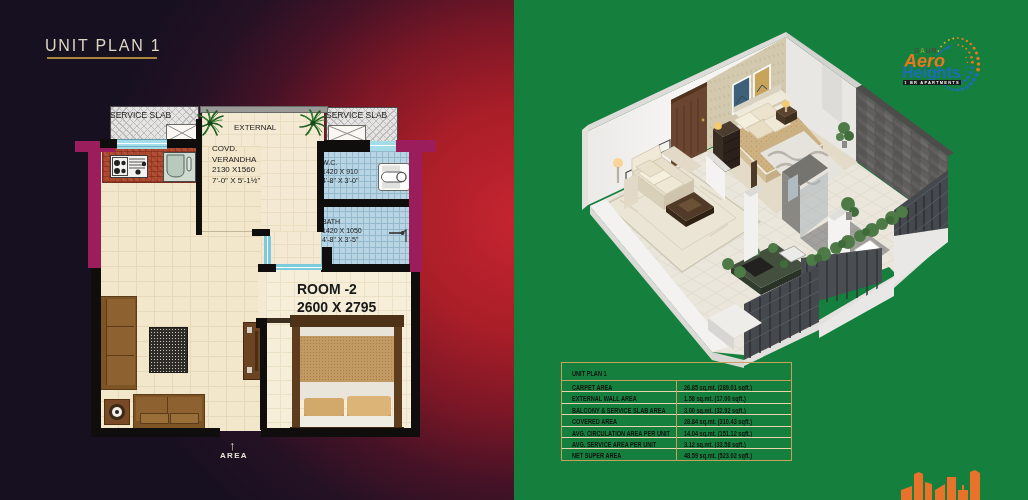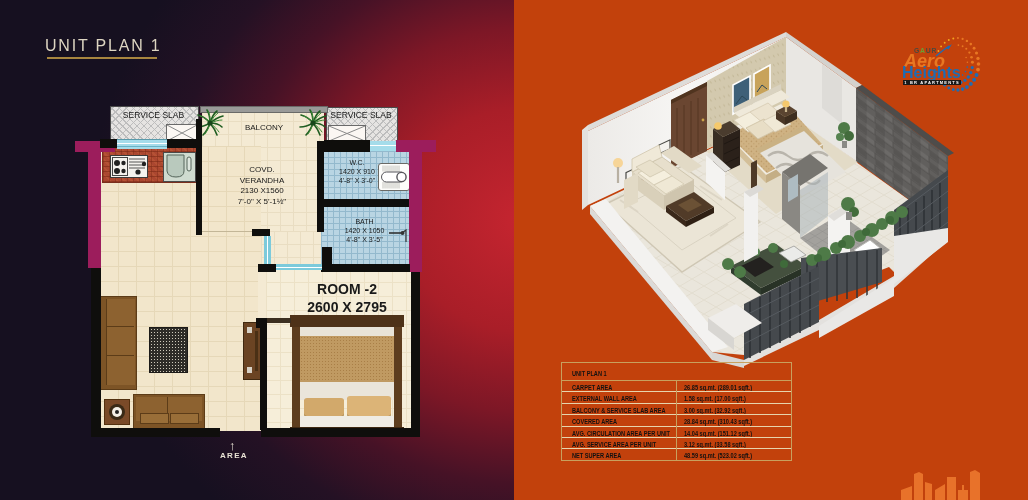--- a/index.html
+++ b/index.html
@@ -1,18 +1,18 @@
 <!DOCTYPE html>
 <html><head>
 <meta charset="utf-8">
 <style>
   html,body{margin:0;padding:0}
-  #page{position:relative;width:1028px;height:500px;overflow:hidden;background:#c2410c;font-family:"Liberation Sans",sans-serif}
+  #page{position:relative;width:1028px;height:500px;overflow:hidden;background:#15803d;font-family:"Liberation Sans",sans-serif}
   .abs{position:absolute}
-  .lbl{position:absolute;color:#191919;font-weight:bold;text-align:center;line-height:1.32;transform-origin:0 0}
+  .lbl{position:absolute;color:#191919;font-weight:bold;line-height:1.32;transform-origin:0 0}
 </style>
 </head>
 <body>
 <div id="page">
 
 <div class="abs" style="left:0;top:0;width:514px;height:500px;background:
  radial-gradient(ellipse 435px 400px at 525px 220px, #c62530 0%, #a91e28 28%, #7d1726 48%, #461226 66%, #241124 82%, #161020 100%);"></div>
 
 <div class="abs" style="left:45px;top:37px;color:#ded6c2;font-size:16px;letter-spacing:1.8px;">UNIT PLAN 1</div>
 
@@ -39,21 +39,21 @@
 <div class="abs" style="left:326px;top:107px;width:70px;height:34px;background:#e6e4e2;border:1px solid #4a4a4a;background-image:repeating-linear-gradient(45deg,transparent 0 4px,#bdbdbd 4px 5px),repeating-linear-gradient(-45deg,transparent 0 4px,#bdbdbd 4px 5px);"></div>
 
 <div class="lbl" style="left:326px;top:110px;width:70px;font-size:8.5px;font-weight:normal;letter-spacing:0;">SERVICE SLAB</div>
 
 <div class="abs" style="left:328px;top:125px;width:36px;height:15px;background:#fbf7f3;border:1px solid #6a6a6a;"><svg width="36" height="15">
         <path d="M0 0 L36 15 M36 0 L0 15" stroke="#8a8a8a" stroke-width="1"></path>
       </svg></div>
 
 <div class="abs" style="left:200px;top:106px;width:126px;height:5px;background:#9a9a98;border:1px solid #6a6a68;"></div>
 
-<div class="lbl" style="left:234px;top:123px;width:60px;font-size:8px;font-weight:normal;">BALCONY</div>
+<div class="lbl" style="left:234px;top:123px;width:60px;font-size:8px;font-weight:normal;">EXTERNAL</div>
 
 <svg class="abs" style="left:195px;top:108px;" width="30" height="30" viewBox="0 0 30 30">
 <g stroke="#1e5c20" stroke-width="1.6" fill="none" stroke-linecap="round">
 <path d="M15 15 C11 10 7 8 3 7"></path>
         <path d="M15 15 C15 9 14 5 12 2"></path>
         <path d="M15 15 C17 9 19 5 22 3"></path>
 <path d="M15 15 C20 11 24 9 28 8"></path>
         <path d="M15 15 C21 15 25 17 27 19"></path>
         <path d="M15 15 C19 20 21 24 22 27"></path>
 <path d="M15 15 C13 21 11 24 8 27"></path>
@@ -87,21 +87,21 @@
         <path d="M15 15 C18 10 20 7 23 5"></path>
 <path d="M15 15 C20 13 24 12 27 12"></path>
         <path d="M15 15 C19 18 22 21 24 24"></path>
         <path d="M15 15 C14 20 12 23 10 26"></path>
 </g>
 <circle cx="15" cy="15" r="2.6" fill="#17471a"></circle>
 </svg>
 
 <div class="abs" style="left:202px;top:231px;width:50px;height:1px;background:#c3b697;"></div>
 
-<div class="lbl" style="left:212px;top:165px;width:100px;font-size:8px;font-weight:normal;">COVD.<br>VERANDHA<br>2130 X1560<br>7'-0" X 5'-1½"</div>
+<div class="lbl" style="left:212px;top:144px;width:100px;font-size:8px;font-weight:normal;">COVD.<br>VERANDHA<br>2130 X1560<br>7'-0" X 5'-1½"</div>
 
 <div class="abs" style="left:322px;top:145px;width:88px;height:56px;background:#b9d5e3;background-image:linear-gradient(#93b9cd 1px,transparent 1px),linear-gradient(90deg,#93b9cd 1px,transparent 1px);background-size:6px 6px;"></div>
 
 <div class="lbl" style="left:322px;top:158px;width:70px;font-size:7px;font-weight:normal;">W.C.<br>1420 X 910<br>4'-8" X 3'-0"</div>
 
 <div class="abs" style="left:378px;top:163px;width:30px;height:26px;background:#fdfdfb;border:1px solid #6a6a66;border-radius:3px;"><svg width="30" height="26" viewBox="0 0 30 26">
 <path d="M4 1.5 v6 M6 1.5 v6 M8 1.5 v6 M10 1.5 v6 M12 1.5 v6 M14 1.5 v6 M16 1.5 v6 M18 1.5 v6 M20 1.5 v6" stroke="#b5b5b0" stroke-width="0.8"></path>
 <path d="M4 18 v6.5 M6 18 v6.5 M8 18 v6.5 M10 18 v6.5 M12 18 v6.5 M14 18 v6.5 M16 18 v6.5 M18 18 v6.5 M20 18 v6.5" stroke="#b5b5b0" stroke-width="0.8"></path>
 <rect x="2.5" y="8" width="24" height="10" rx="5" fill="#ffffff" stroke="#55555a" stroke-width="1"></rect>
 <circle cx="22.5" cy="13" r="4.6" fill="#ffffff" stroke="#55555a" stroke-width="1.4"></circle>

